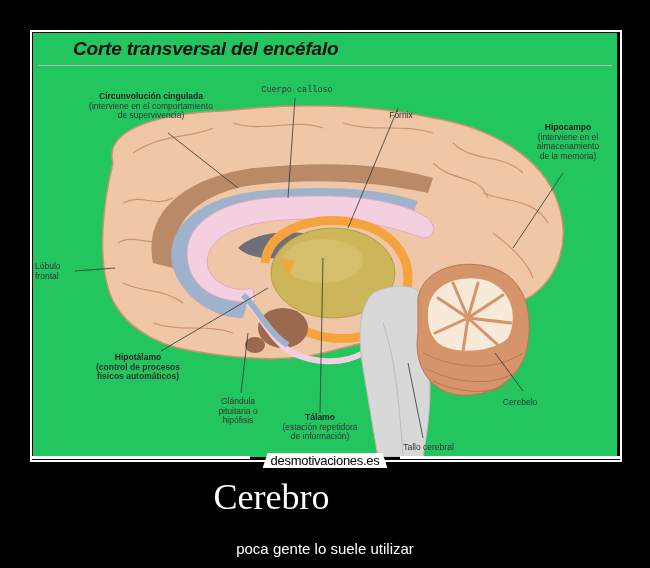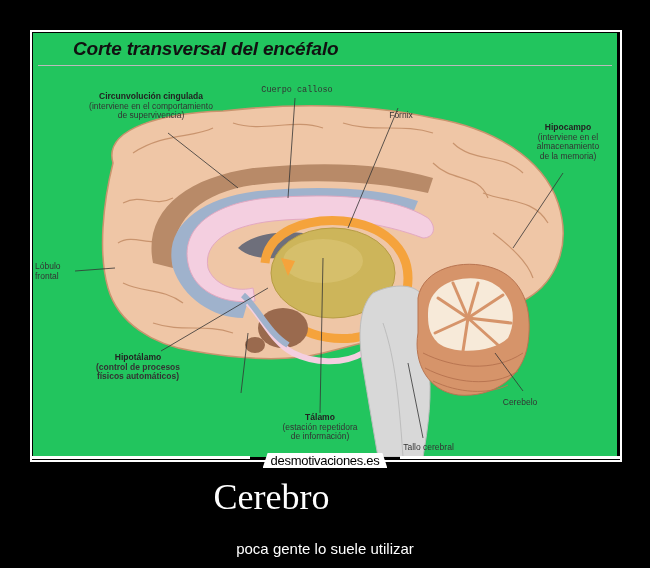--- a/index.html
+++ b/index.html
@@ -149,20 +149,25 @@
   </div>
   <div class="lbl" style="left:2px; top:229px; width:40px; text-align:left;">
     <span>Lóbulo</span><br>
     <span>frontal</span>
   </div>
   <div class="lbl" style="left:50px; top:320px; width:110px;font-weight:bold;">
     <b>Hipotálamo</b><br>
     <span>(control de procesos</span><br>
     <span>físicos automáticos)</span>
   </div>
+  <div class="lbl" style="left:170px; top:364px; width:70px;">
+    <span>Glándula</span><br>
+    <span>pituitaria o</span><br>
+    <span>hipófisis</span>
+  </div>
   <div class="lbl" style="left:232px; top:380px; width:110px;">
     <b>Tálamo</b><br>
     <span>(estación repetidora</span><br>
     <span>de información)</span>
   </div>
   <div class="lbl" style="left:358px; top:410px; width:75px;">
     <span>Tallo cerebral</span>
   </div>
   <div class="lbl" style="left:462px; top:365px; width:50px;">
     <span>Cerebelo</span>

